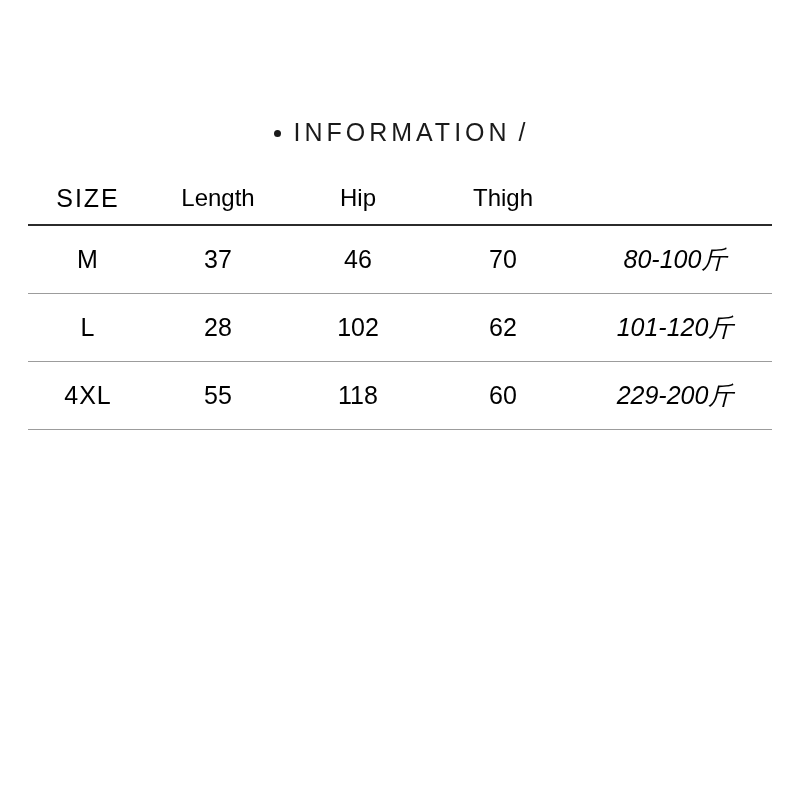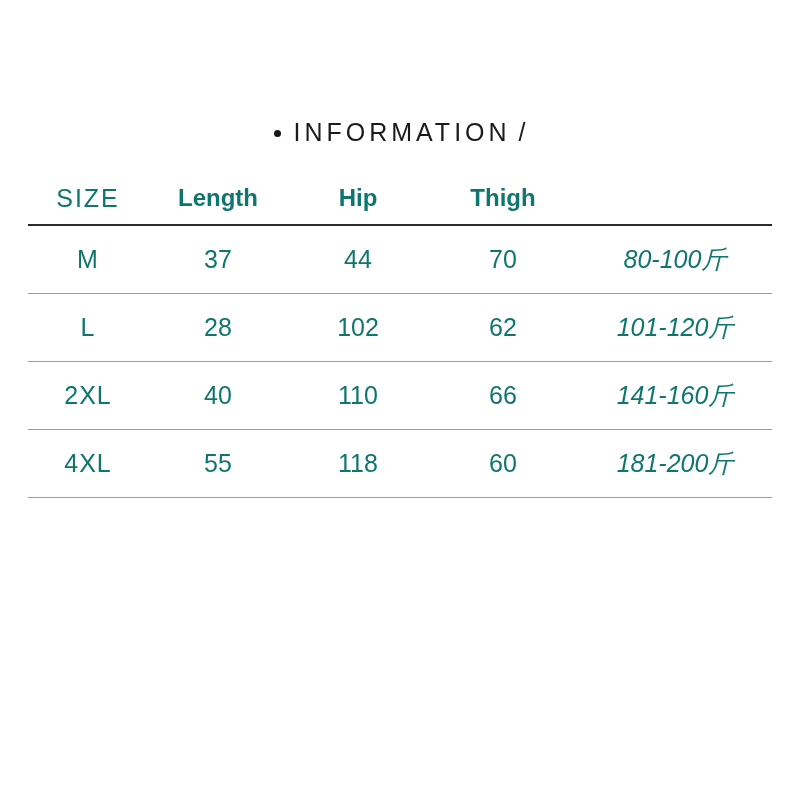--- a/index.html
+++ b/index.html
@@ -63,25 +63,25 @@
     table-layout: fixed;
   }
   .size-table th, .size-table td {
     border: none;
     padding: 0;
     height: 67px;
     vertical-align: middle;
     text-align: center;
     font-size: 25px;
     font-weight: 400;
-    color: #0f766e;
+    color: #000000;
   }
   .size-table thead th {
     height: 52px;
-    font-weight: 700;
+    font-weight: 400;
     font-size: 24px;
   }
   .size-table thead tr {
     border-bottom: 2px solid #2b2b2b;
   }
   .size-table tbody tr {
     border-bottom: 1.5px solid #9c9c9c;
   }
   .size-table tbody tr:last-child {
     border-bottom: 1.5px solid #9c9c9c;
@@ -116,41 +116,34 @@
         <th class="col-length th-label">Length</th>
         <th class="col-hip th-label">Hip</th>
         <th class="col-thigh th-label">Thigh</th>
         <th class="col-weight th-empty"></th>
       </tr>
     </thead>
     <tbody>
       <tr>
         <td class="cell-size">M</td>
         <td>37</td>
-        <td>44</td>
+        <td>46</td>
         <td>70</td>
         <td class="cell-weight">80-100斤</td>
       </tr>
       <tr>
         <td class="cell-size">L</td>
         <td>28</td>
         <td>102</td>
         <td>62</td>
         <td class="cell-weight">101-120斤</td>
       </tr>
       <tr>
-        <td class="cell-size">2XL</td>
-        <td>40</td>
-        <td>110</td>
-        <td>66</td>
-        <td class="cell-weight">141-160斤</td>
-      </tr>
-      <tr>
         <td class="cell-size">4XL</td>
         <td>55</td>
         <td>118</td>
         <td>60</td>
-        <td class="cell-weight">181-200斤</td>
+        <td class="cell-weight">229-200斤</td>
       </tr>
     </tbody>
   </table>
 
 </div>
 
 </body></html>

